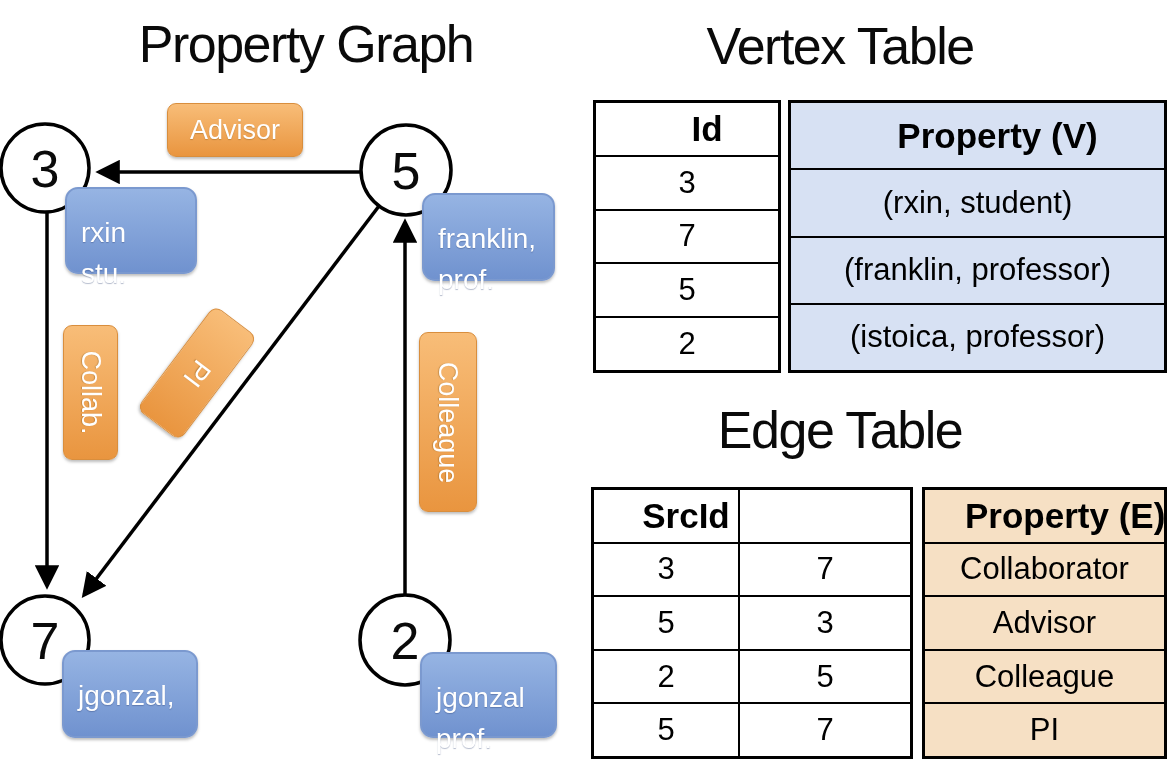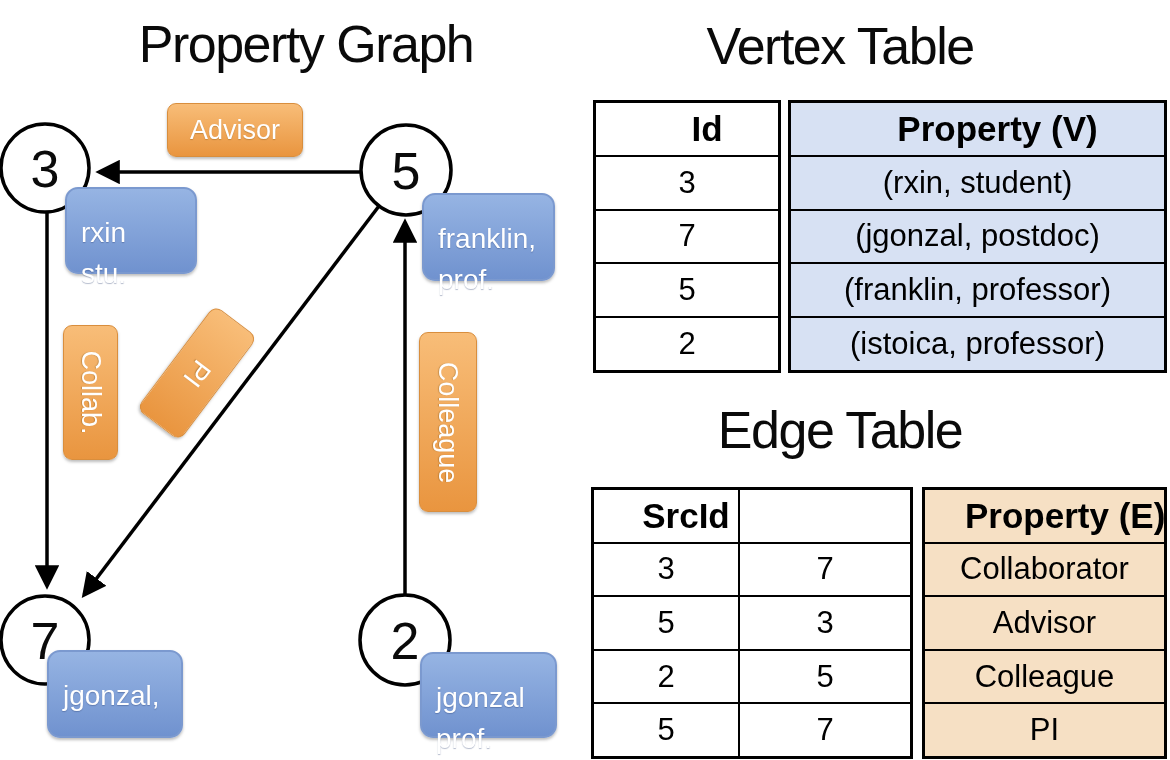--- a/index.html
+++ b/index.html
@@ -100,21 +100,21 @@
   </div>
 
   <div class="bbox" style="left:65px;top:187px;width:132px;height:87px;">
     <div>rxin</div>
     <div>stu.</div>
   </div>
   <div class="bbox" style="left:422px;top:187px;width:133px;height:88px;margin-top:6px;">
     <div>franklin,</div>
     <div>prof.</div>
   </div>
-  <div class="bbox" style="left:47px;top:650px;width:136px;height:88px;">
+  <div class="bbox" style="left:62px;top:650px;width:136px;height:88px;">
     <div>jgonzal,</div>
   </div>
   <div class="bbox" style="left:420px;top:652px;width:137px;height:86px;">
     <div>jgonzal</div>
     <div>prof.</div>
   </div>
 
   <div class="tbl" style="left:593px;top:100px;width:188px;height:273px;background:#fff;">
     <div class="trow">
         <div class="cell hdr">Id</div>
@@ -132,23 +132,20 @@
         <div class="cell">2</div>
       </div>
   </div>
 
   <div class="tbl" style="left:788px;top:100px;width:379px;height:273px;background:#d7e1f3;">
     <div class="trow">
         <div class="cell hdr">Property (V)</div>
       </div>
     <div class="trow">
         <div class="cell">(rxin, student)</div>
-      </div>
-    <div class="trow">
-        <div class="cell">(jgonzal, postdoc)</div>
       </div>
     <div class="trow">
         <div class="cell">(franklin, professor)</div>
       </div>
     <div class="trow">
         <div class="cell">(istoica, professor)</div>
       </div>
   </div>
 
   <div class="tbl" style="left:591px;top:487px;width:322px;height:272px;background:#fff;justify-content:center;">

